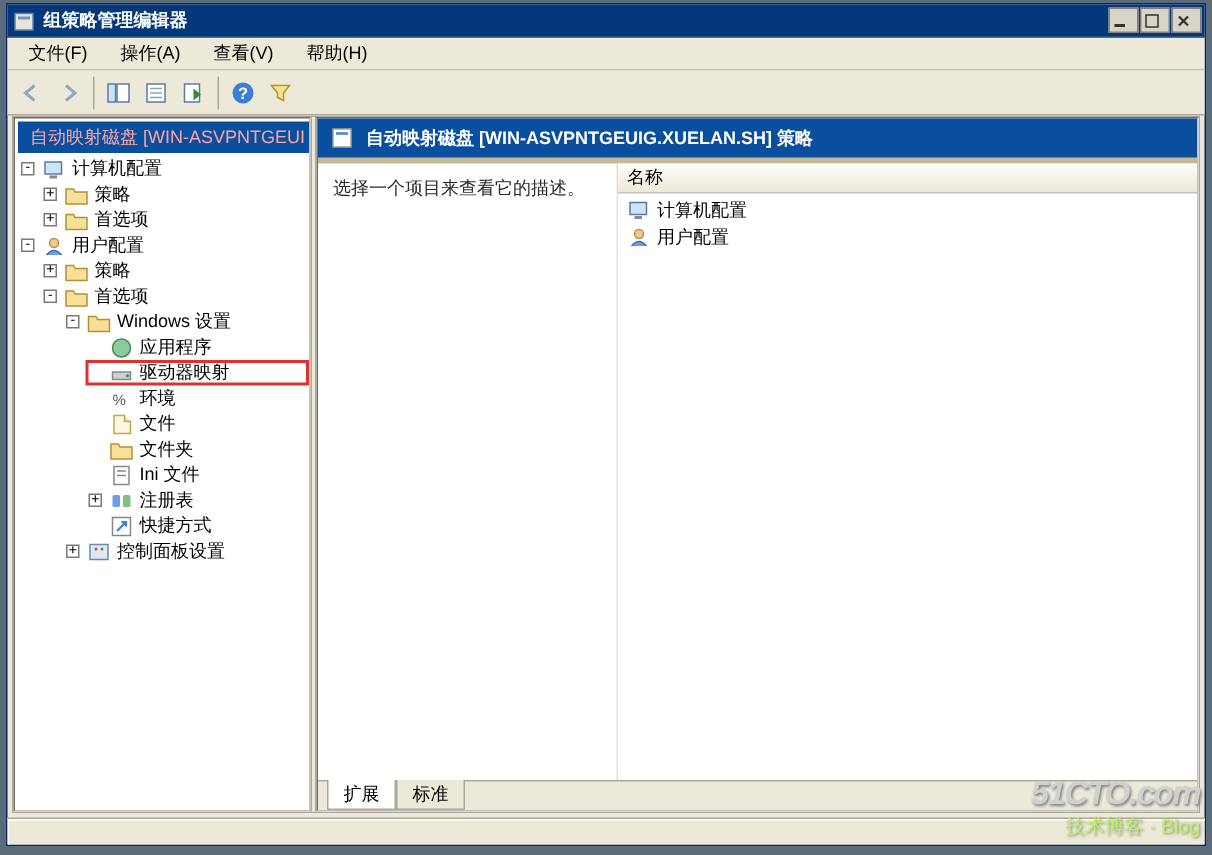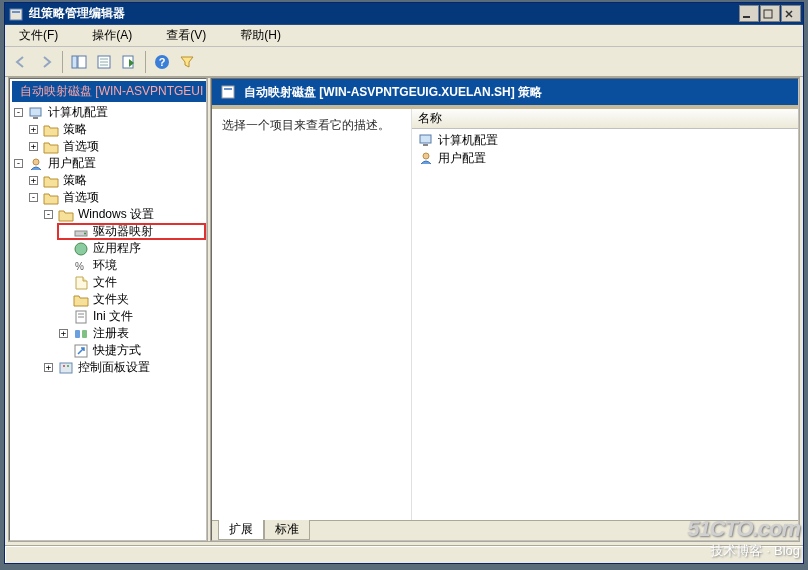--- a/index.html
+++ b/index.html
@@ -47,21 +47,21 @@
     display: flex; align-items: center; justify-content: center;
     font-family: "Marlett", Arial;
     font-size: 10px;
     color:#333;
   }
   .menubar {
     height: 22px;
     background: #ece9d8;
     display: flex; align-items: center;
     padding-left: 6px;
-    gap: 18px;
+    gap: 6px;
     border-bottom: 1px solid #c0c0c0;
   }
   .menu-item {
     padding: 2px 8px;
   }
   .toolbar {
     height: 30px;
     background: #ece9d8;
     display: flex; align-items: center;
     padding-left: 4px;
@@ -212,21 +212,21 @@
     position:absolute;
     right:8px; bottom:10px;
     text-align:right;
     color:#d0d0d0;
     font-family: Arial, sans-serif;
     pointer-events:none;
     user-select:none;
     text-shadow:1px 1px 2px #808080;
   }
   .watermark .big { font-size:22px; font-weight:bold; font-style:italic; letter-spacing:-1px;text-align:center;}
-  .watermark .small { font-size:13px; color:#ffffff; }
+  .watermark .small { font-size:13px; color:#bef264; }
 </style>
 </head>
 <body>
 
 <div class="window">
 
   <div class="titlebar">
     <svg width="16" height="16">
         <rect x="1" y="3" width="12" height="11" fill="#e8e4d8" stroke="#6080b0"></rect>
         <rect x="3" y="5" width="8" height="2" fill="#6a92c8"></rect>
@@ -391,40 +391,40 @@
                         <span class="expander">-</span>
                       <span class="icon-folder">
                           <svg width="16" height="16">
                             <path d="M1 4 h5 l1 2 h8 v8 h-14 z" fill="#f7e19a" stroke="#b89030"></path>
                           </svg>
                         </span>
                       <span class="node-label">Windows 设置</span>
                       </div>
                     <ul>
                       <li>
+                          <div class="node">
+                            <span class="expander none"></span>
+                        <span class="icon-generic">
+                              <svg width="16" height="16">
+                                <circle cx="8" cy="8" r="6" fill="#8acca0" stroke="#4a8a50"></circle>
+                              </svg>
+                            </span>
+                        <span class="node-label">应用程序</span>
+                          </div>
+                        </li>
+                      <li>
                           <div class="node highlighted">
                             <span class="expander none"></span>
                         <span class="icon-generic">
                               <svg width="16" height="16">
                                 <rect x="2" y="7" width="12" height="5" fill="#d0d0d0" stroke="#888"></rect>
                                 <circle cx="12" cy="9.5" r="1" fill="#3a8a3a"></circle>
                               </svg>
                             </span>
                         <span class="node-label">驱动器映射</span>
-                          </div>
-                        </li>
-                      <li>
-                          <div class="node">
-                            <span class="expander none"></span>
-                        <span class="icon-generic">
-                              <svg width="16" height="16">
-                                <circle cx="8" cy="8" r="6" fill="#8acca0" stroke="#4a8a50"></circle>
-                              </svg>
-                            </span>
-                        <span class="node-label">应用程序</span>
                           </div>
                         </li>
                       <li>
                           <div class="node">
                             <span class="expander none"></span>
                         <span class="icon-generic">
                               <svg width="16" height="16">
                                 <text x="2" y="12" font-size="10" fill="#5a5a5a">%</text>
                               </svg>
                             </span>

